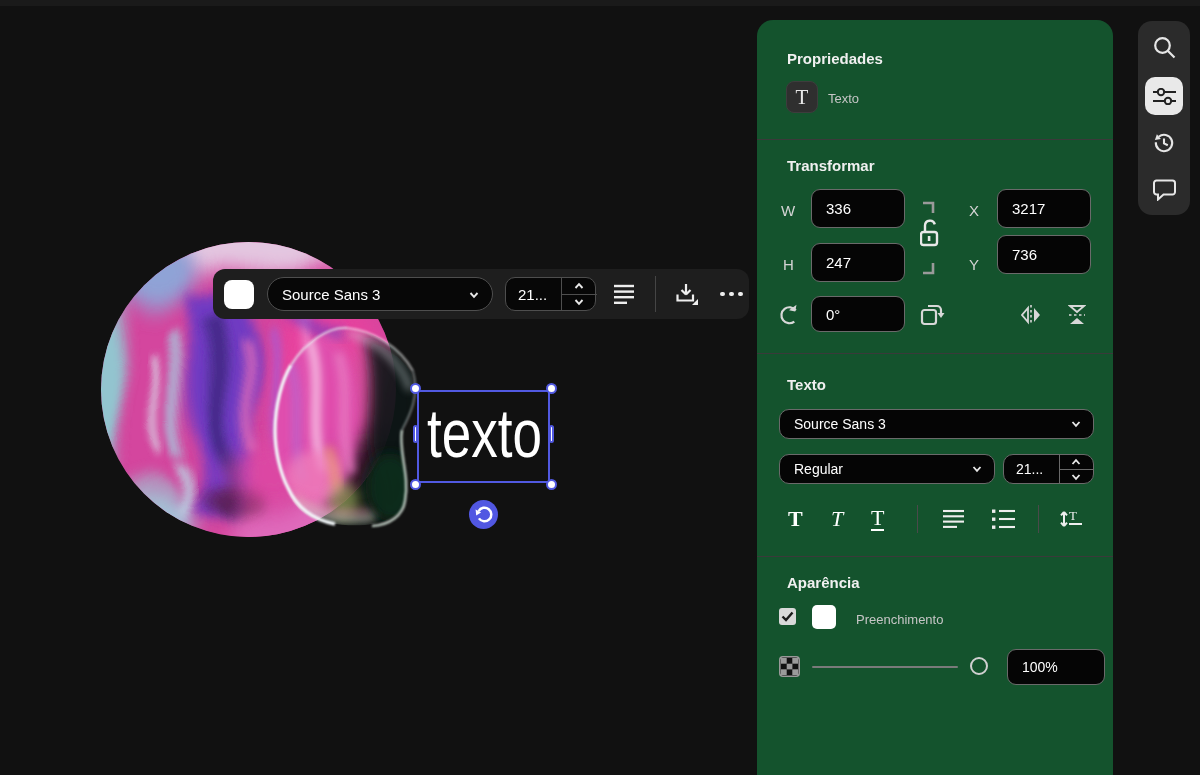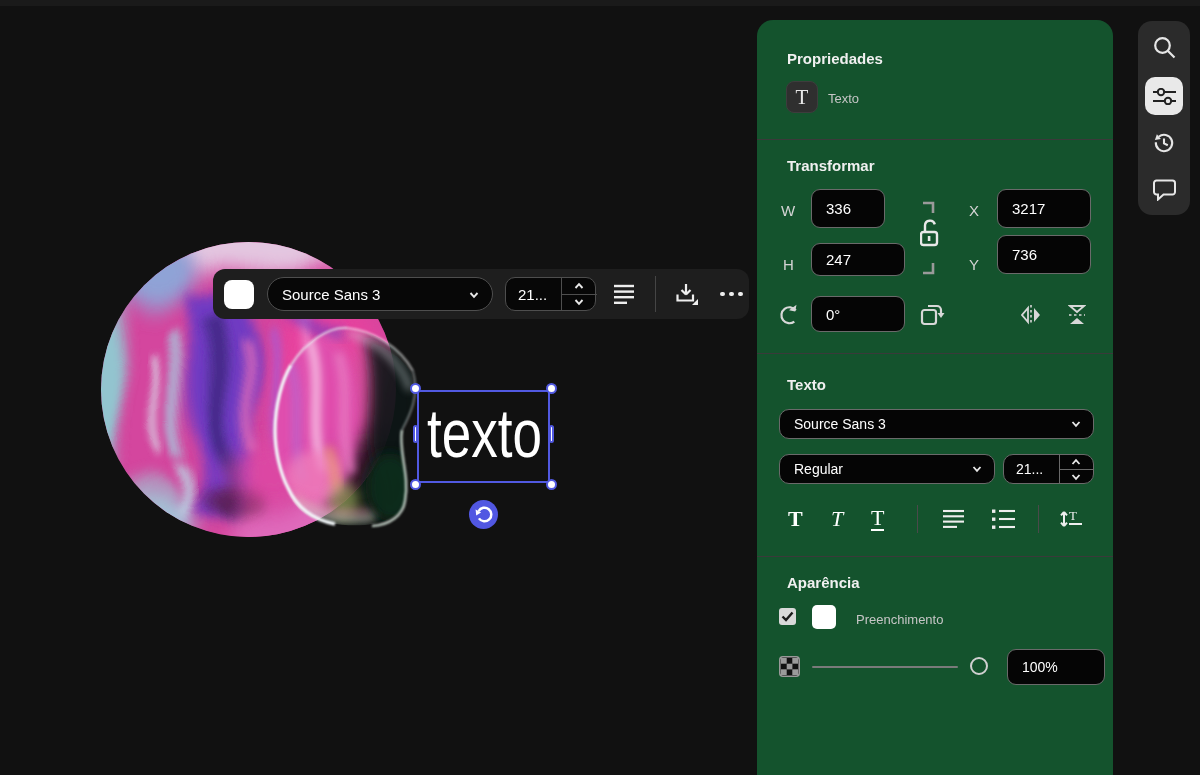--- a/index.html
+++ b/index.html
@@ -195,25 +195,25 @@
   </div>
 
   <div id="panel">
     <div class="hdr" style="position:absolute;left:30px;top:30px;">Propriedades</div>
     <div style="position:absolute;left:29px;top:61px;width:32px;height:32px;background:#2f2f2f;border:1px solid #3d3d3d;border-radius:8px;color:#e8e8e8;font-family:'Liberation Serif',serif;font-size:21px;display:flex;align-items:center;justify-content:center;">T</div>
     <div style="position:absolute;left:71px;top:71px;color:#c6c6c6;font-size:13px;">Texto</div>
     <div class="divider" style="top:119px;"></div>
 
     <div class="hdr" style="position:absolute;left:30px;top:137px;">Transformar</div>
     <div class="lbl" style="left:24px;top:182px;">W</div>
-    <div class="inp" style="left:54px;top:169px;width:74px;height:39px;">336</div>
+    <div class="inp" style="left:54px;top:169px;width:94px;height:39px;">336</div>
     <div class="lbl" style="left:212px;top:182px;">X</div>
     <div class="inp" style="left:240px;top:169px;width:94px;height:39px;">3217</div>
     <div class="lbl" style="left:26px;top:236px;">H</div>
-    <div class="inp" style="left:54px;top:223px;width:94px;height:33px;">247</div>
+    <div class="inp" style="left:54px;top:223px;width:94px;height:39px;">247</div>
     <div class="lbl" style="left:212px;top:236px;">Y</div>
     <div class="inp" style="left:240px;top:215px;width:94px;height:39px;">736</div>
 
     <svg style="position:absolute;left:163px;top:177px;" width="32" height="82" viewBox="0 0 32 82">
       <path d="M3 6 L13 6 L13 16" fill="none" stroke="#9a9a9a" stroke-width="2.6"></path>
       <path d="M3 76 L13 76 L13 66" fill="none" stroke="#9a9a9a" stroke-width="2.6"></path>
       <g stroke="#e8e8e8" stroke-width="2.4" fill="none">
         <rect x="1" y="35" width="16" height="13" rx="2.5"></rect>
         <path d="M5 35 L5 28.5 a5 5 0 0 1 9.8 -1.2"></path>
       </g>

